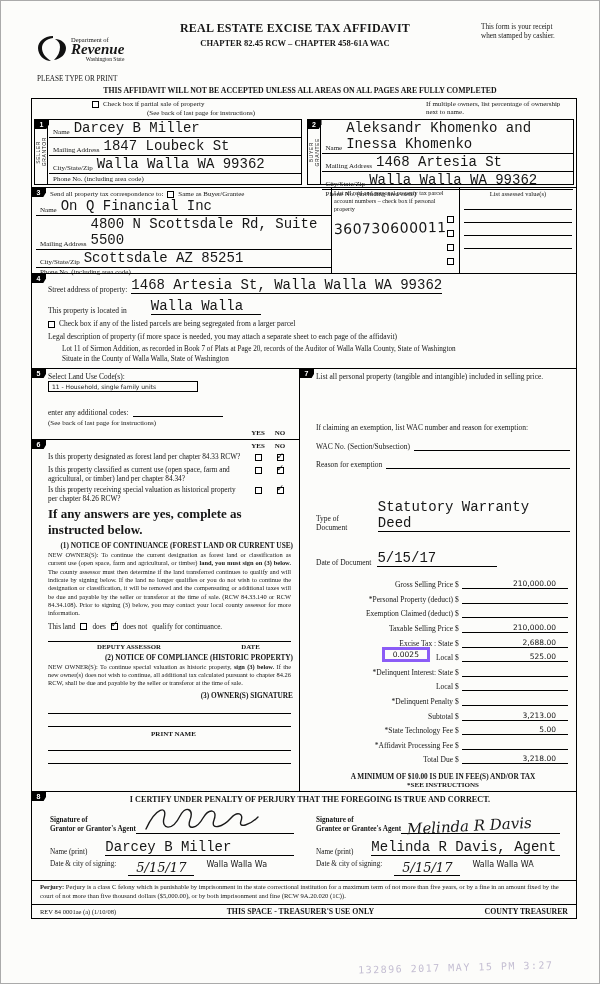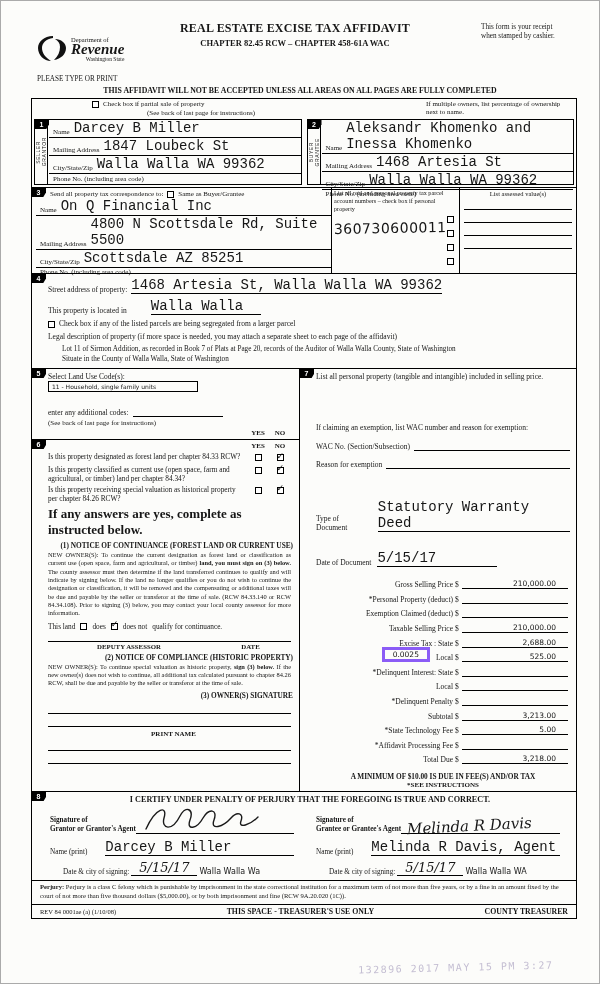--- a/index.html
+++ b/index.html
@@ -121,21 +121,21 @@
   .certify { text-align:center; font-weight:bold; font-size:8.2px; padding-left:12px; }
   .sigrow { display:flex; }
   .sigcol { flex:1; padding:4px 10px 0 12px; }
   .siglabel { font-weight:bold; font-size:7.2px; line-height:1.25; flex:none; }
   .sigline { display:flex; align-items:flex-end; }
   .sigarea { flex:1; border-bottom:1px solid #000; height:26px; position:relative; }
   .cursive { font-style:italic; font-family:"DejaVu Serif",serif; }
   .melinda { position:absolute; left:6px; bottom:-2px; font-size:15px; transform:rotate(-3deg); white-space:nowrap; }
   .nrow { display:flex; align-items:flex-end; gap:18px; font-size:7.2px; margin-top:5px; }
   .nrow .val { border-bottom:1px solid #000; flex:1; }
-  .drow { display:flex; align-items:flex-end; gap:2px; font-size:7.2px; margin-top:4px;margin-left:13px; }
+  .drow { display:flex; align-items:flex-start; gap:12px; font-size:7.2px; margin-top:4px; }
   .bigdate { font-family:"DejaVu Serif",serif; font-style:italic; font-size:13px; border-bottom:1px solid #000;
              padding:0 8px; }
   .citysign { font-size:8px; font-family:"DejaVu Sans",sans-serif; }
 
   .perjury { border-top:1px solid #000; font-size:6.6px; line-height:1.35; padding:2px 8px 3px 8px; }
   .footerrow { border-top:1px solid #000; display:flex; justify-content:space-between; align-items:center;
                padding:2px 8px; }
   .rev { font-size:6.5px; }
   .tspace { font-weight:bold; font-size:7.8px; }
   .ctreas { font-weight:bold; font-size:7.8px; }

